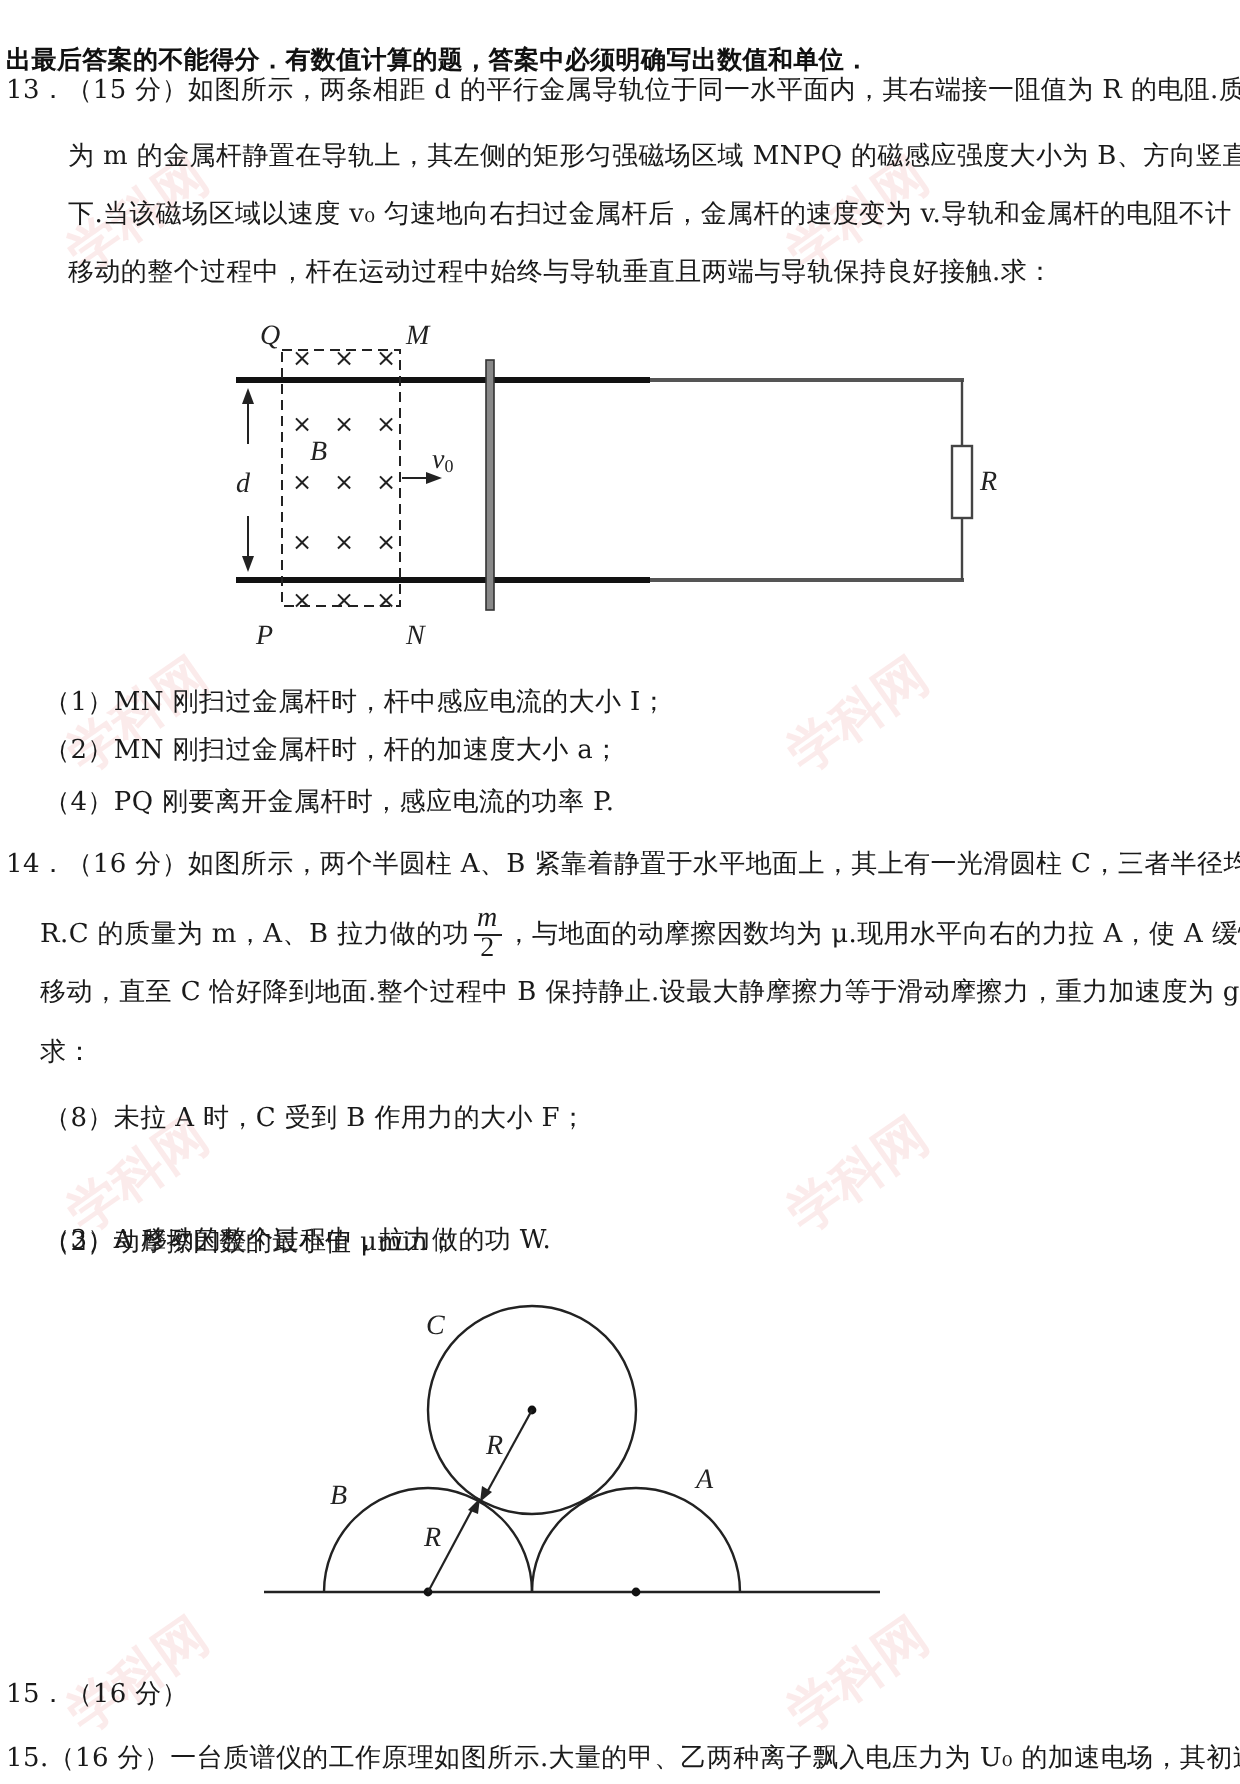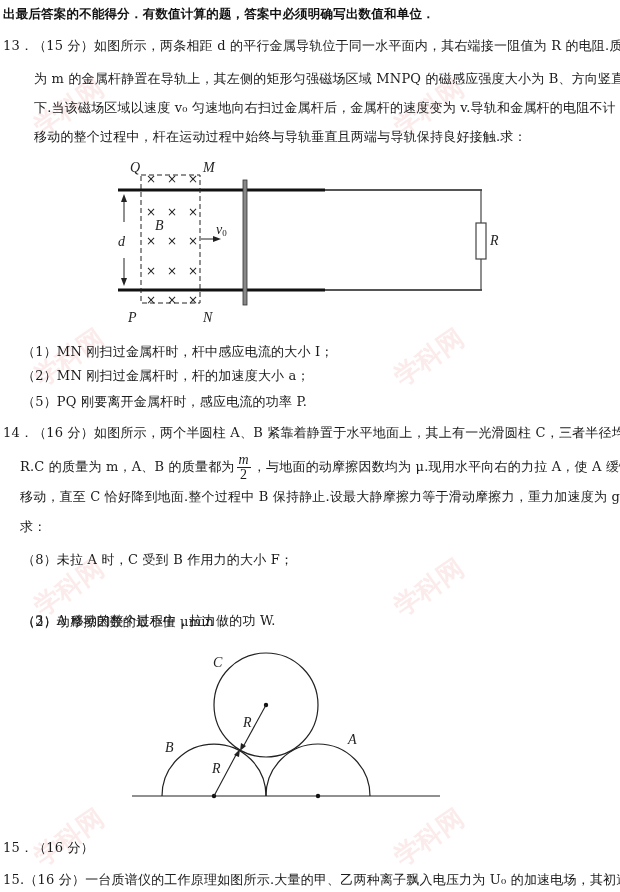--- a/index.html
+++ b/index.html
@@ -1,19 +1,19 @@
 <!DOCTYPE html>
 <html><head>
 <meta charset="utf-8">
 <style>
   html, body { margin: 0; padding: 0; background: #ffffff; }
   body { width: 620px; height: 892px; position: relative; overflow: hidden;
          font-family: "DejaVu Serif", "Liberation Serif", serif; color: #1a1a1a; }
   .line { position: absolute; white-space: nowrap; font-size: 13px; line-height: 18px; letter-spacing: 0.2px; }
-  .bold { font-family: "DejaVu Sans", "Liberation Sans", sans-serif; font-weight: bold; font-size: 12.5px; color: #111; }
+  .bold { font-family: "DejaVu Sans", "Liberation Sans", sans-serif; font-weight: bold; font-size: 12.5px; color: #111; margin-top: 16px; }
   .ind { left: 34px; }
   .sub { left: 22px; }
   svg { position: absolute; left: 0; top: 0; }
   .lbl { font-family: "Liberation Serif", serif; font-style: italic; font-size: 14px; fill: #222; }
   .frac { display: inline-block; vertical-align: middle; text-align: center; font-family: "Liberation Serif", serif; margin: 0 2px; line-height: 14px; }
   .frac .num { display: block; border-bottom: 1px solid #222; font-style: italic; padding: 0 2px; font-size: 14px; }
   .frac .den { display: block; font-size: 14px; }
   .wm { position: absolute; color: rgba(220,60,60,0.10); font-family: "DejaVu Sans", sans-serif; font-weight: bold; font-size: 26px; transform: rotate(-35deg); pointer-events: none; }
 </style>
 </head>
@@ -105,25 +105,25 @@
     <text class="lbl" x="213" y="667">C</text>
     <text class="lbl" x="165" y="752">B</text>
     <text class="lbl" x="348" y="744">A</text>
     <text class="lbl" x="243" y="727">R</text>
     <text class="lbl" x="212" y="773">R</text>
   </g>
 </svg>
 
 <div class="line sub" style="top:343px;">（1）MN 刚扫过金属杆时，杆中感应电流的大小 I；</div>
 <div class="line sub" style="top:367px;">（2）MN 刚扫过金属杆时，杆的加速度大小 a；</div>
-<div class="line sub" style="top:393px;">（5）PQ 刚要离开金属杆时，感应电流的功率 P.</div>
+<div class="line sub" style="top:393px;">（4）PQ 刚要离开金属杆时，感应电流的功率 P.</div>
 
 <div class="line" style="left:3px;top:424px;">14．（16 分）如图所示，两个半圆柱 A、B 紧靠着静置于水平地面上，其上有一光滑圆柱 C，三者半径均为</div>
 <div class="line" style="left:20px;top:453px;">
-  <span>R.C 的质量为 m，A、B 的质量都为</span><span class="frac"><span class="num">m</span><span class="den">2</span></span><span>，与地面的动摩擦因数均为 μ.现用水平向右的力拉 A，使 A 缓慢</span>
+  <span>R.C 的质量为 m，A、B 拉力做的功</span><span class="frac"><span class="num">m</span><span class="den">2</span></span><span>，与地面的动摩擦因数均为 μ.现用水平向右的力拉 A，使 A 缓慢</span>
 </div>
 <div class="line" style="left:20px;top:488px;">移动，直至 C 恰好降到地面.整个过程中 B 保持静止.设最大静摩擦力等于滑动摩擦力，重力加速度为 g.</div>
 <div class="line" style="left:20px;top:518px;">求：</div>
 <div class="line sub" style="top:551px;">（8）未拉 A 时，C 受到 B 作用力的大小 F；</div>
 <div class="line sub" style="top:613px;">（2）动摩擦因数的最小值 μmin；</div>
 <div class="line sub" style="top:612px;">（3）A 移动的整个过程中，拉力做的功 W.</div>
 
 <div class="line" style="left:3px;top:839px;">15．（16 分）</div>
 <div class="line" style="left:3px;top:871px;">15.（16 分）一台质谱仪的工作原理如图所示.大量的甲、乙两种离子飘入电压力为 U₀ 的加速电场，其初速</div>
 

